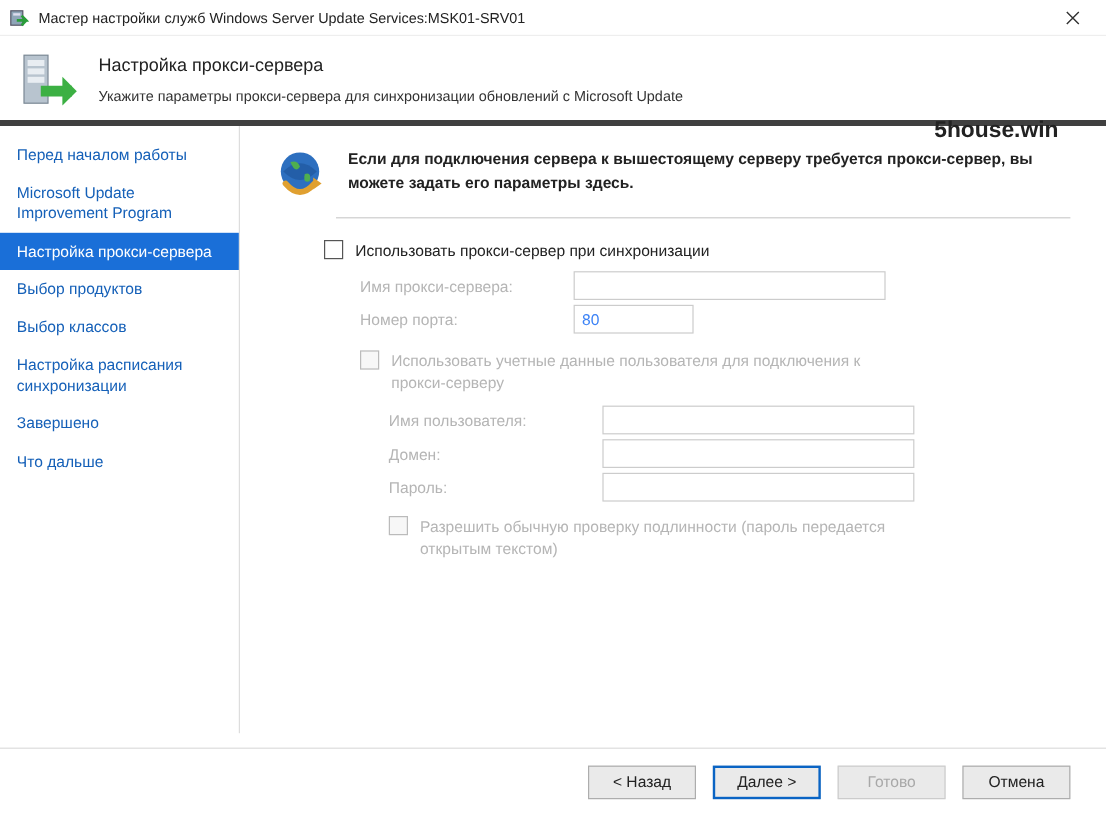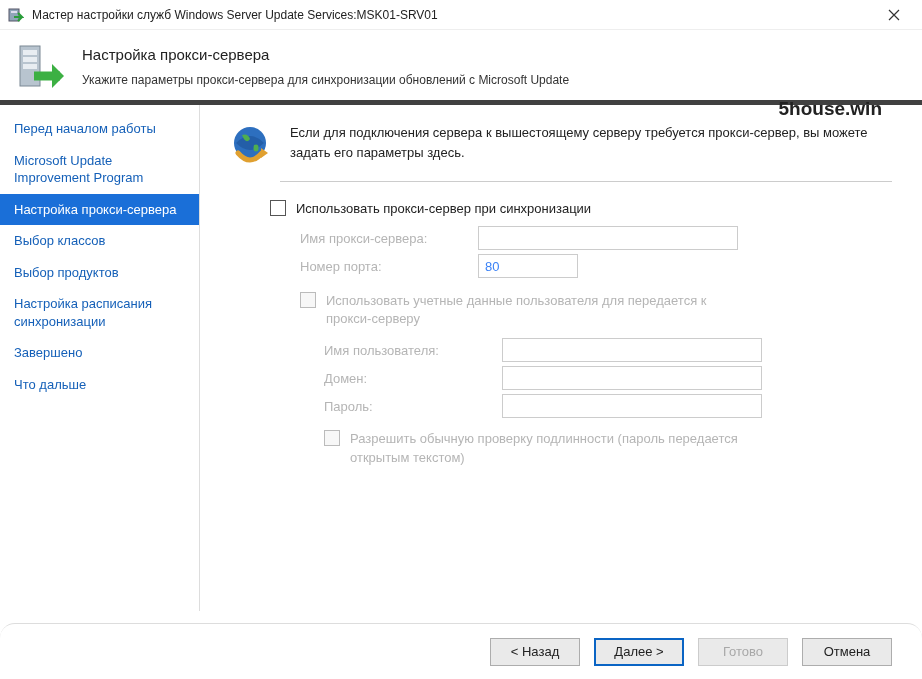--- a/index.html
+++ b/index.html
@@ -77,20 +77,21 @@
   }
   .content {
     flex: 1;
     padding: 18px 30px 10px 28px;
     position: relative;
   }
   .content-top {
     display: flex;
     gap: 18px;
     align-items: flex-start;
+    font-weight: bold;
   }
   .globe-icon { width:44px; height:44px; flex-shrink:0; }
   .intro-text {
     font-size: 13px;
     color: #222;
     line-height: 1.5;
     padding-right: 10px;
   }
   .hr {
     border: none;
@@ -139,21 +140,20 @@
     position: absolute;
     left: 0; right: 0; bottom: 0;
     height: 56px;
     border-top: 1px solid #ddd;
     display: flex;
     align-items: center;
     justify-content: flex-end;
     padding: 0 30px;
     gap: 14px;
     background: #fff;
-    border-radius: 15px;
   }
   .btn {
     min-width: 90px;
     height: 28px;
     border: 1px solid #adadad;
     background: #eaeaea;
     font-size: 13px;
     color: #222;
     display: inline-flex;
     align-items: center;
@@ -201,22 +201,22 @@
 </div>
 
 <div class="watermark">5house.win</div>
 
 <div class="body-area">
 
   <div class="sidebar">
     <div class="item">Перед началом работы</div>
     <div class="item">Microsoft Update Improvement Program</div>
     <div class="item selected">Настройка прокси-сервера</div>
+    <div class="item">Выбор продуктов</div>
     <div class="item">Выбор классов</div>
-    <div class="item">Выбор продуктов</div>
     <div class="item">Настройка расписания синхронизации</div>
     <div class="item">Завершено</div>
     <div class="item">Что дальше</div>
   </div>
 
   <div class="content">
     <div class="content-top">
       <div class="globe-icon">
         <svg width="44" height="44" viewBox="0 0 44 44">
           <circle cx="22" cy="20" r="16" fill="#2d6fbf"></circle>
@@ -242,21 +242,21 @@
           <span class="field-label">Имя прокси-сервера:</span>
           <input class="field-input w-long" disabled="" style="">
         </div>
         <div class="field-row">
           <span class="field-label">Номер порта:</span>
           <input class="field-input w-short" disabled="" value="80" style="">
         </div>
 
         <div class="row" style="align-items:flex-start; margin-top:14px;">
           <div class="check disabled"></div>
-          <span class="lbl disabled multi-lbl" style="max-width:420px;">Использовать учетные данные пользователя для передается к прокси-серверу</span>
+          <span class="lbl disabled multi-lbl" style="max-width:420px;">Использовать учетные данные пользователя для подключения к прокси-серверу</span>
         </div>
 
         <div class="nested">
           <div class="field-row">
             <span class="field-label">Имя пользователя:</span>
             <input class="field-input w-long" disabled="" style="">
           </div>
           <div class="field-row">
             <span class="field-label">Домен:</span>
             <input class="field-input w-long" disabled="" style="">

